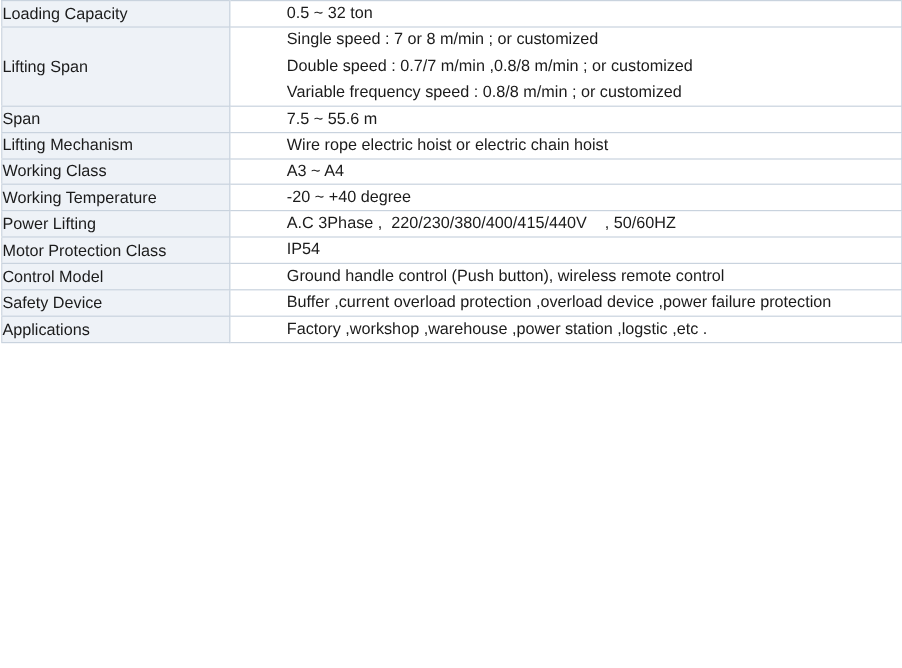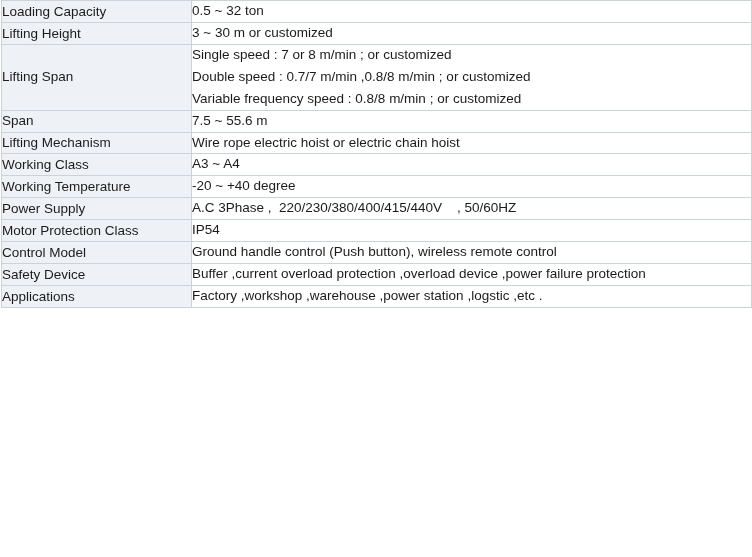--- a/index.html
+++ b/index.html
@@ -44,43 +44,38 @@
   td.value-cell {
     background: #ffffff;
     color: #1b1b1b;
     font-size: 13.5px;
     padding: 9px 0 9px 10px;
     line-height: 1.55;
   }
   .value-line {
     display: block;
     white-space: pre-wrap;
+    padding-left: 47px;
   }
   .value-line + .value-line { margin-top: 1px; }
 </style>
 </head>
 <body>
 
 <div class="spec-wrap">
   <table class="spec-table">
     <colgroup>
       <col class="c-label">
       <col class="c-value">
     </colgroup>
     <tbody>
         <tr>
           <td class="label-cell">Loading Capacity</td>
           <td class="value-cell">
             <span class="value-line">0.5 ~ 32 ton</span>
-          </td>
-        </tr>
-        <tr>
-          <td class="label-cell">Lifting Height</td>
-          <td class="value-cell">
-            <span class="value-line">3 ~ 30 m or customized</span>
           </td>
         </tr>
         <tr>
           <td class="label-cell">Lifting Span</td>
           <td class="value-cell">
             <span class="value-line">Single speed : 7 or 8 m/min ; or customized</span>
             <span class="value-line">Double speed : 0.7/7 m/min ,0.8/8 m/min ; or customized</span>
             <span class="value-line">Variable frequency speed : 0.8/8 m/min ; or customized</span>
           </td>
         </tr>
@@ -102,21 +97,21 @@
             <span class="value-line">A3 ~ A4</span>
           </td>
         </tr>
         <tr>
           <td class="label-cell">Working Temperature</td>
           <td class="value-cell">
             <span class="value-line">-20 ~ +40 degree</span>
           </td>
         </tr>
         <tr>
-          <td class="label-cell">Power Supply</td>
+          <td class="label-cell">Power Lifting</td>
           <td class="value-cell">
             <span class="value-line">A.C 3Phase ,  220/230/380/400/415/440V    , 50/60HZ</span>
           </td>
         </tr>
         <tr>
           <td class="label-cell">Motor Protection Class</td>
           <td class="value-cell">
             <span class="value-line">IP54</span>
           </td>
         </tr>

